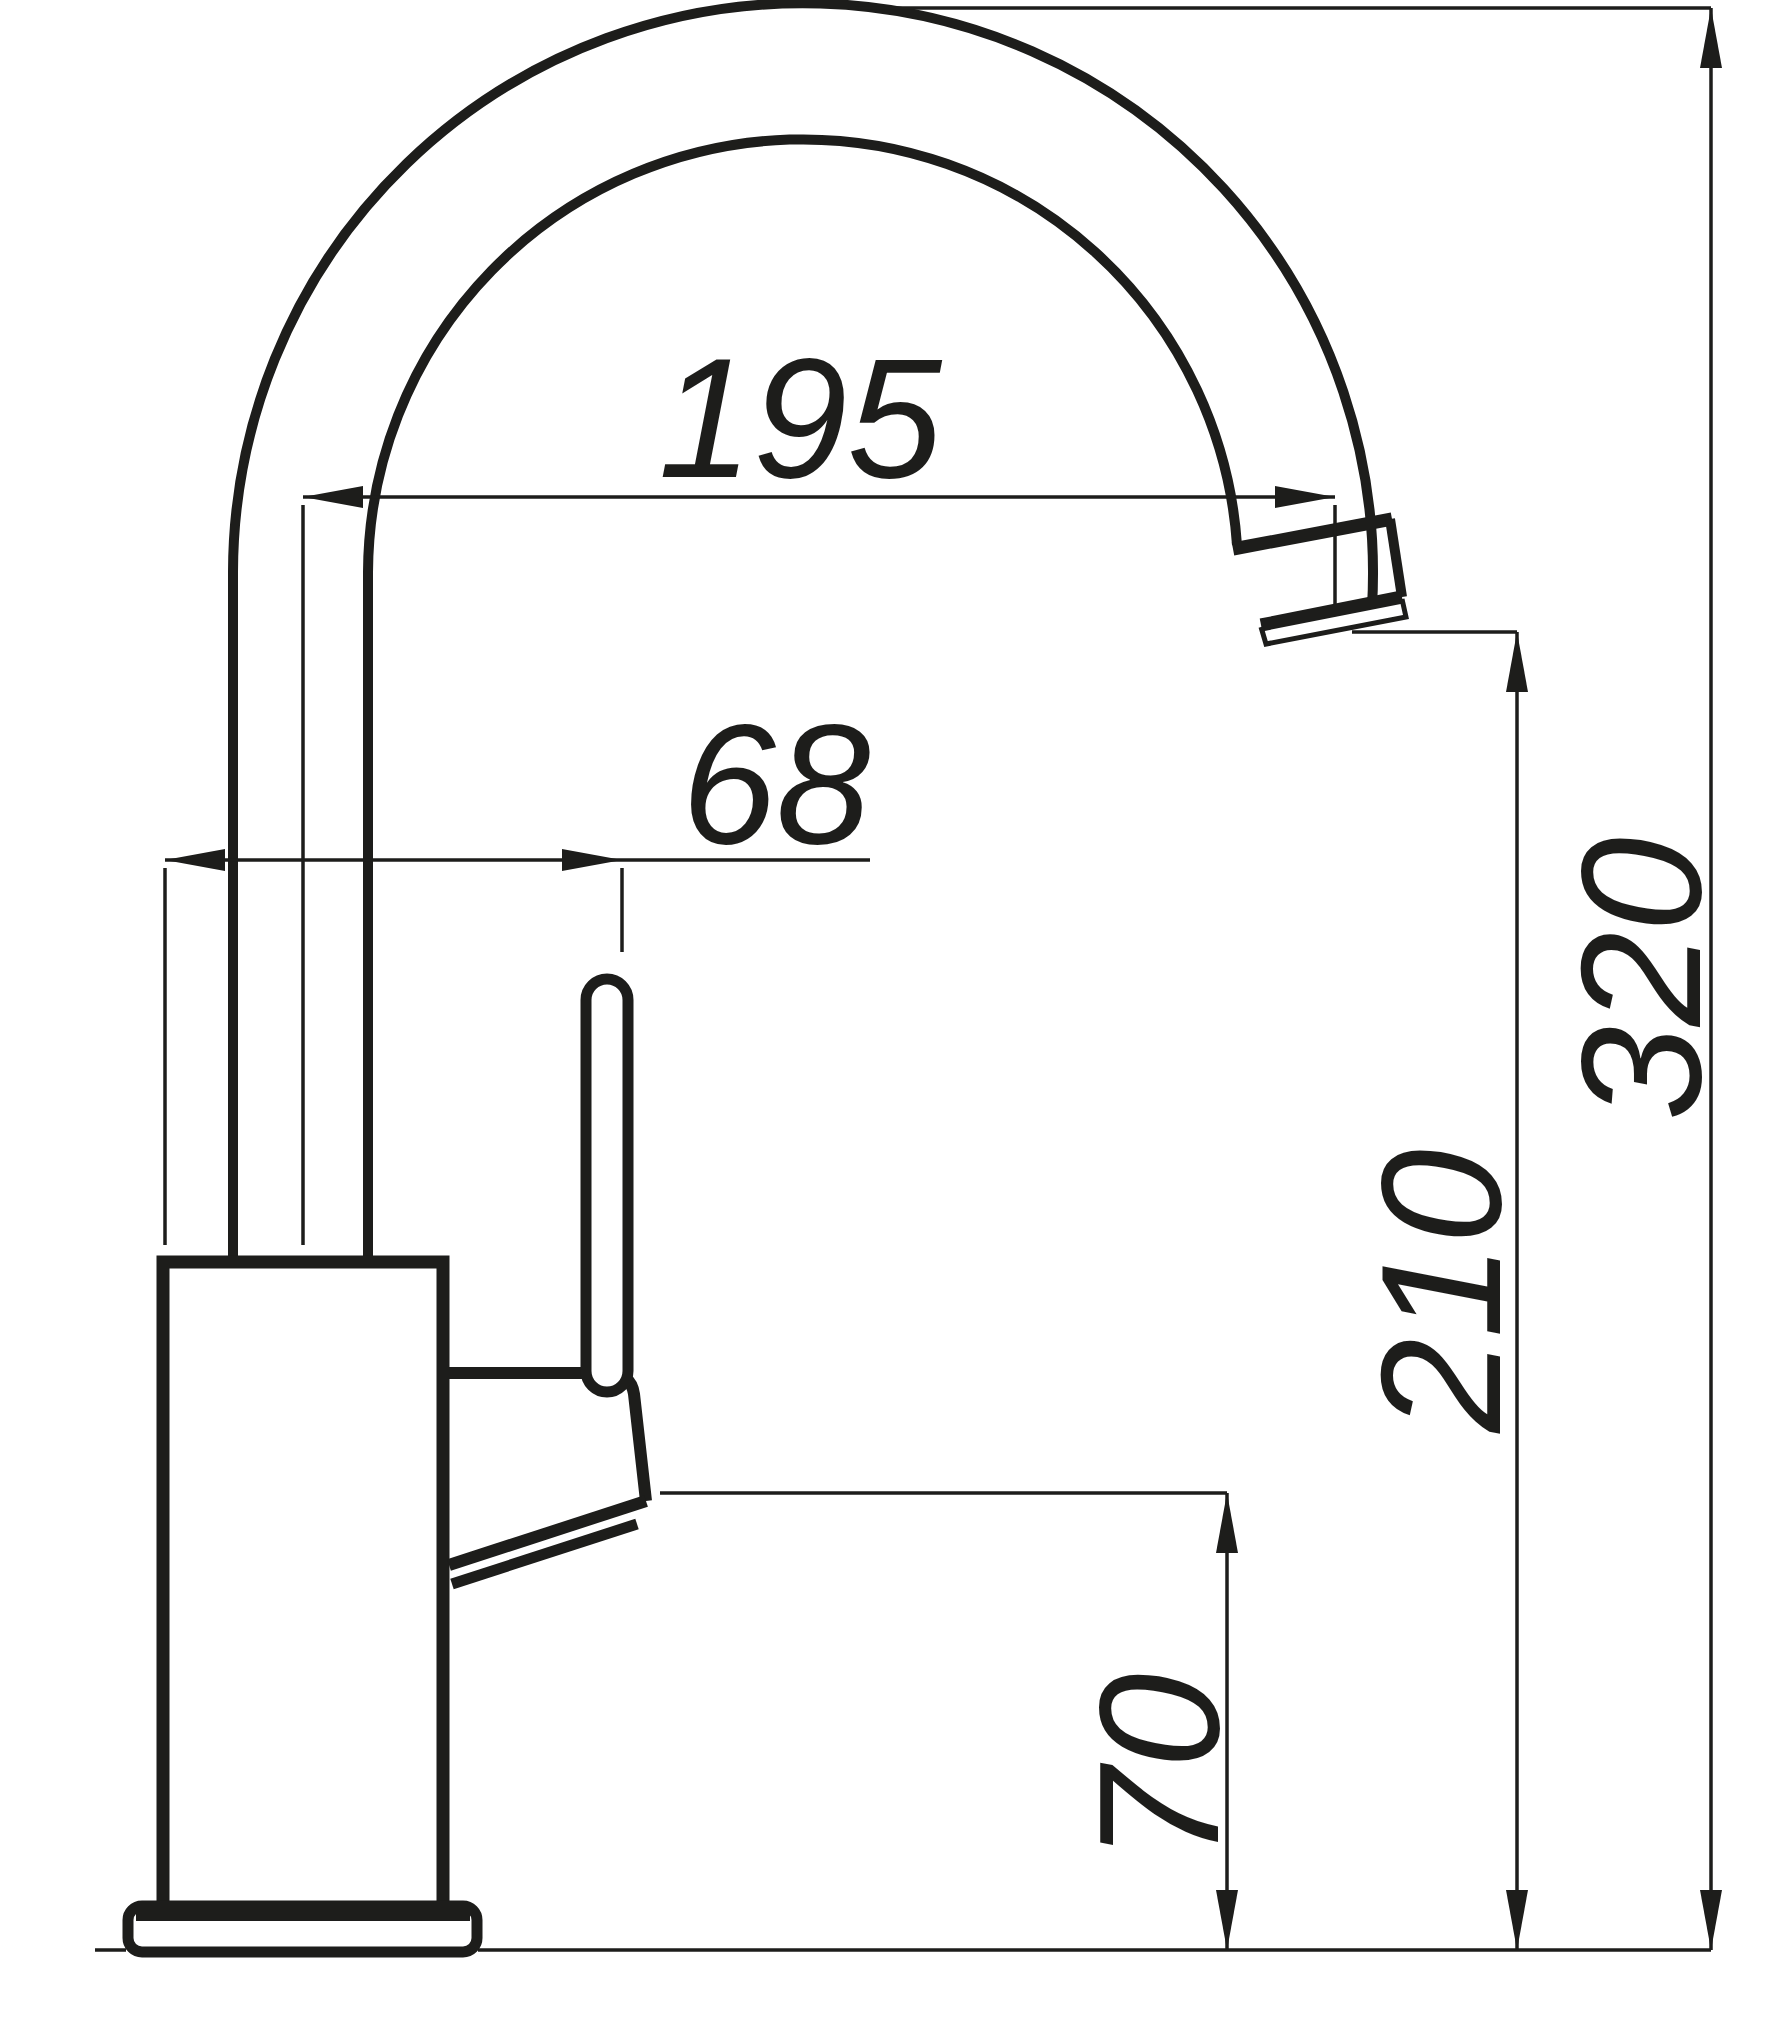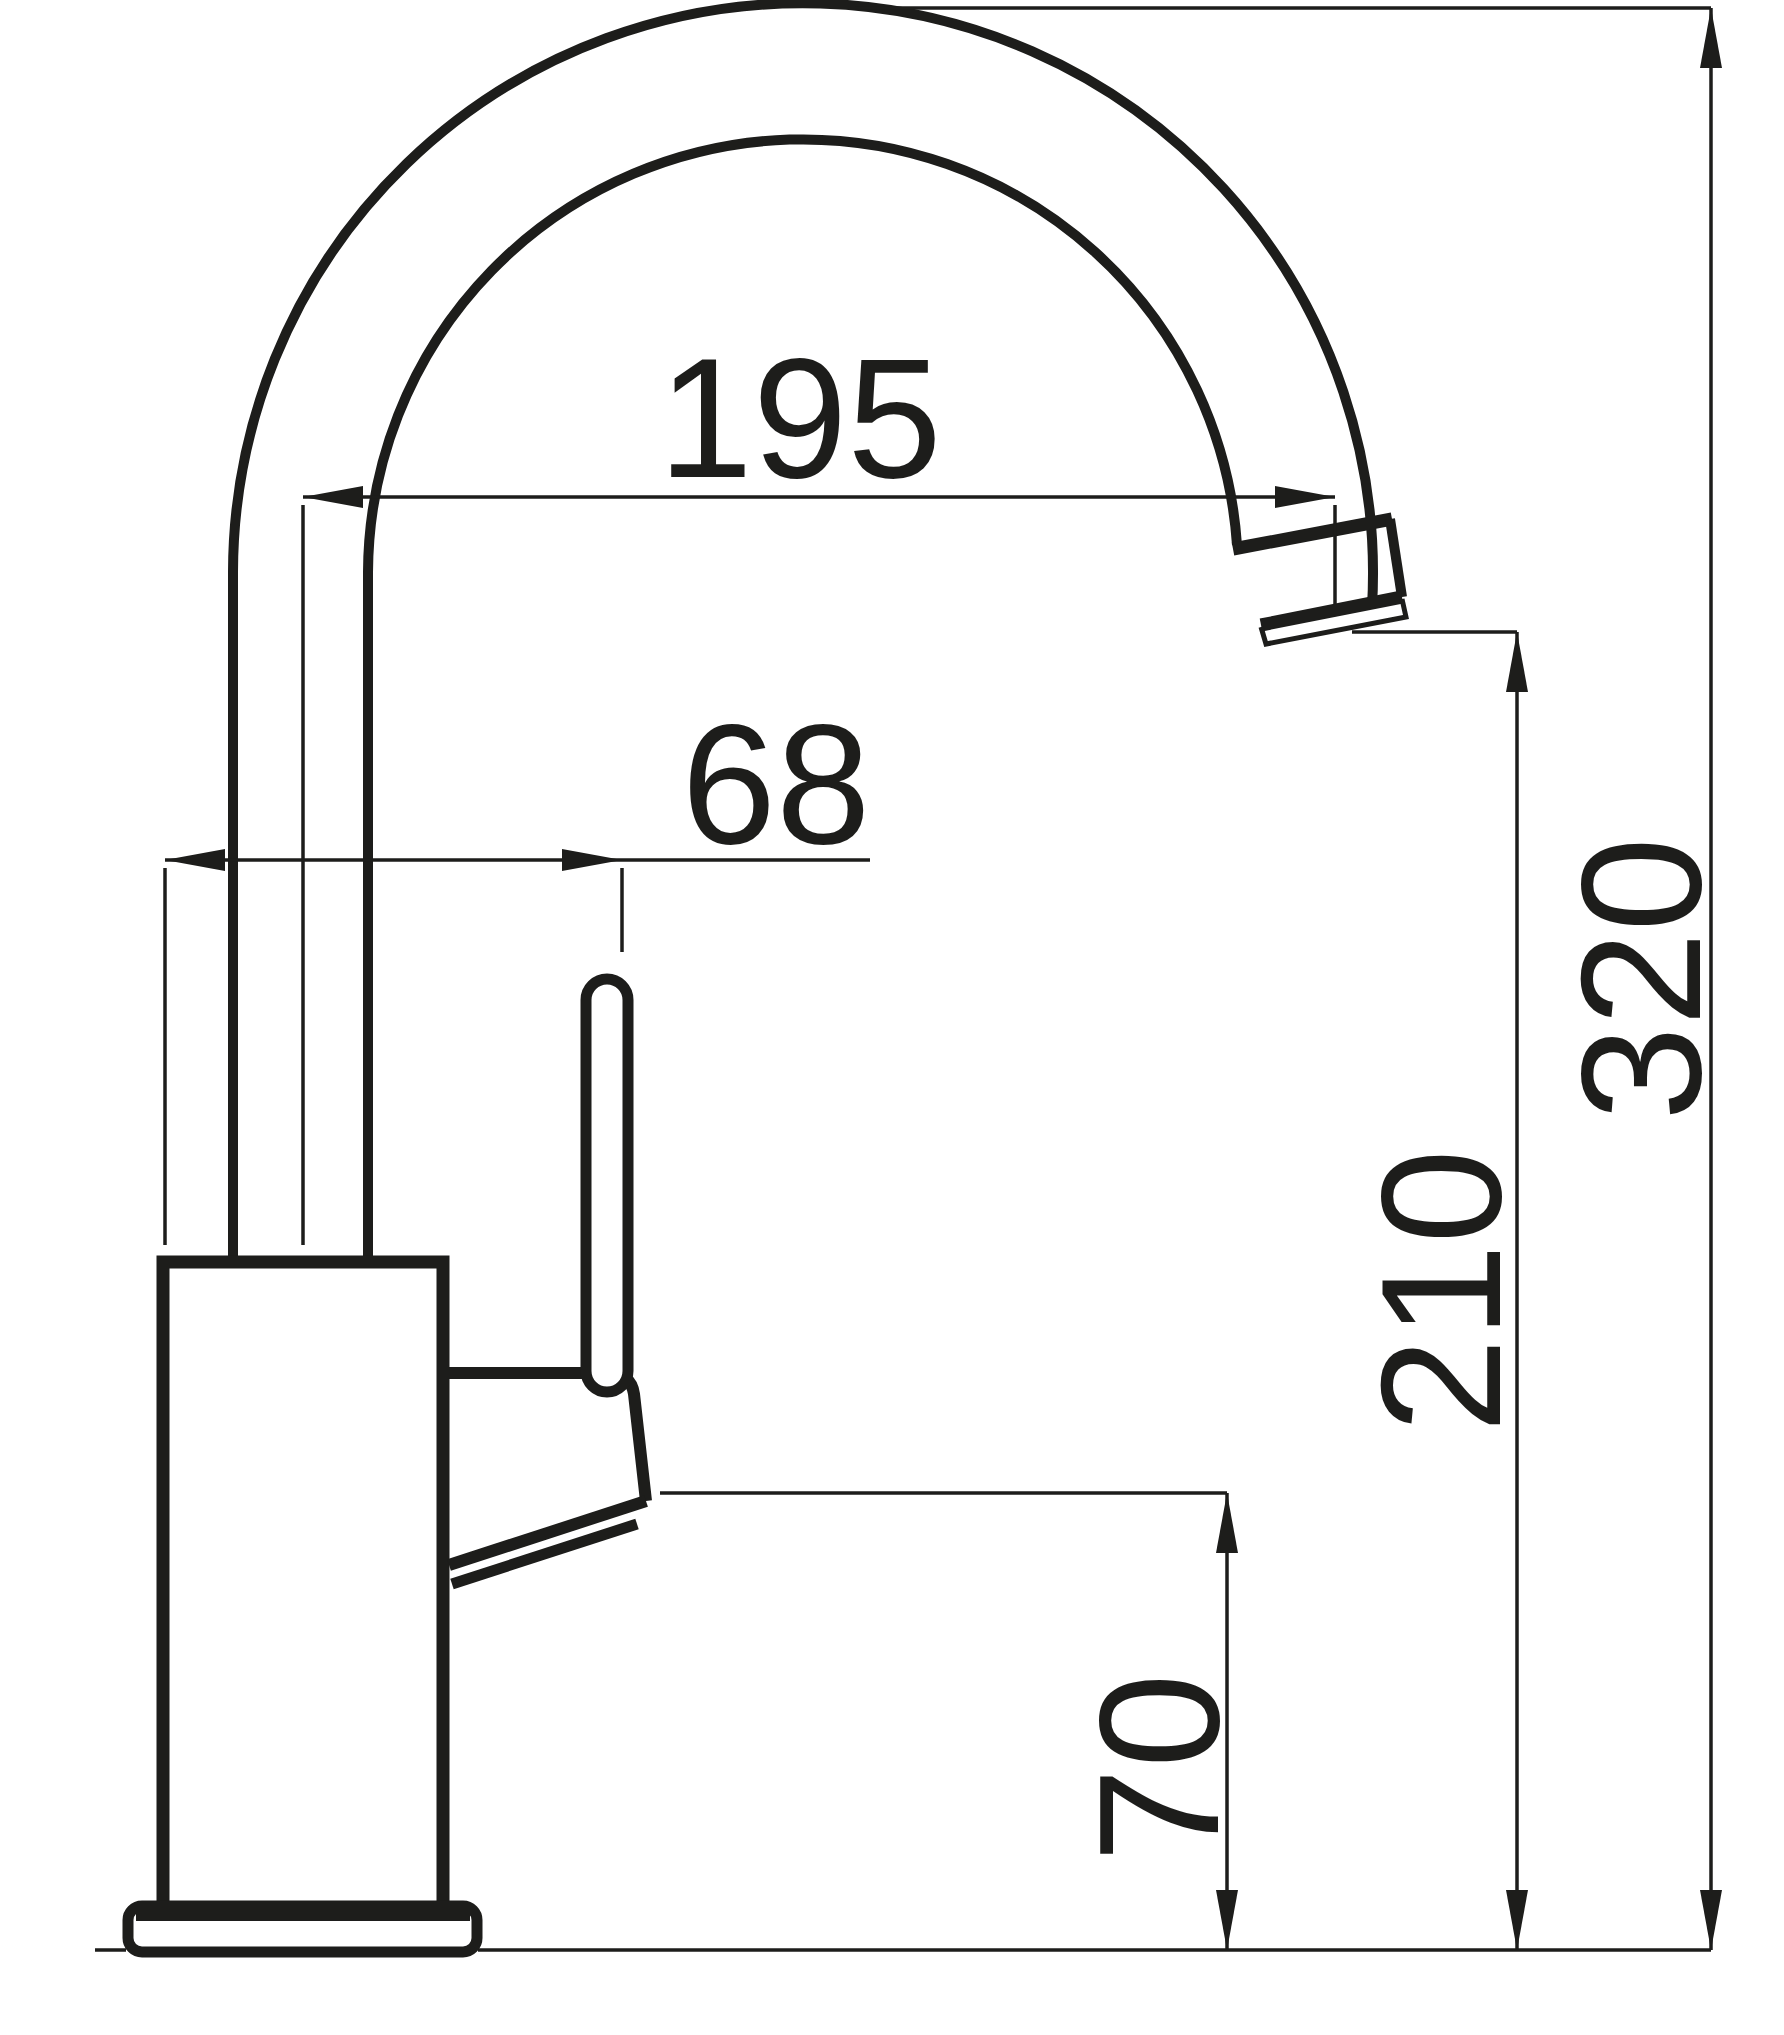--- a/index.html
+++ b/index.html
@@ -3,20 +3,21 @@
 <meta charset="utf-8">
 <style>
   :root { --ink: #1d1d1b; --paper: #ffffff; }
   html, body { margin: 0; padding: 0; background: var(--paper); }
   .sheet {
     position: relative;
     width: 1784px;
     height: 2035px;
     background: var(--paper);
     overflow: hidden;
+    font-style: italic;
   }
   svg { display: block; width: 100%; height: 100%; }
   .outline  { stroke: var(--ink); fill: none; }
   .dimline  { stroke: var(--ink); stroke-width: 3.5; fill: none; }
   .arrow    { fill: var(--ink); stroke: none; }
   .dimtext  {
     font-family: "Liberation Sans", sans-serif;
     font-size: 170px;
     fill: var(--ink);
     text-anchor: middle;

